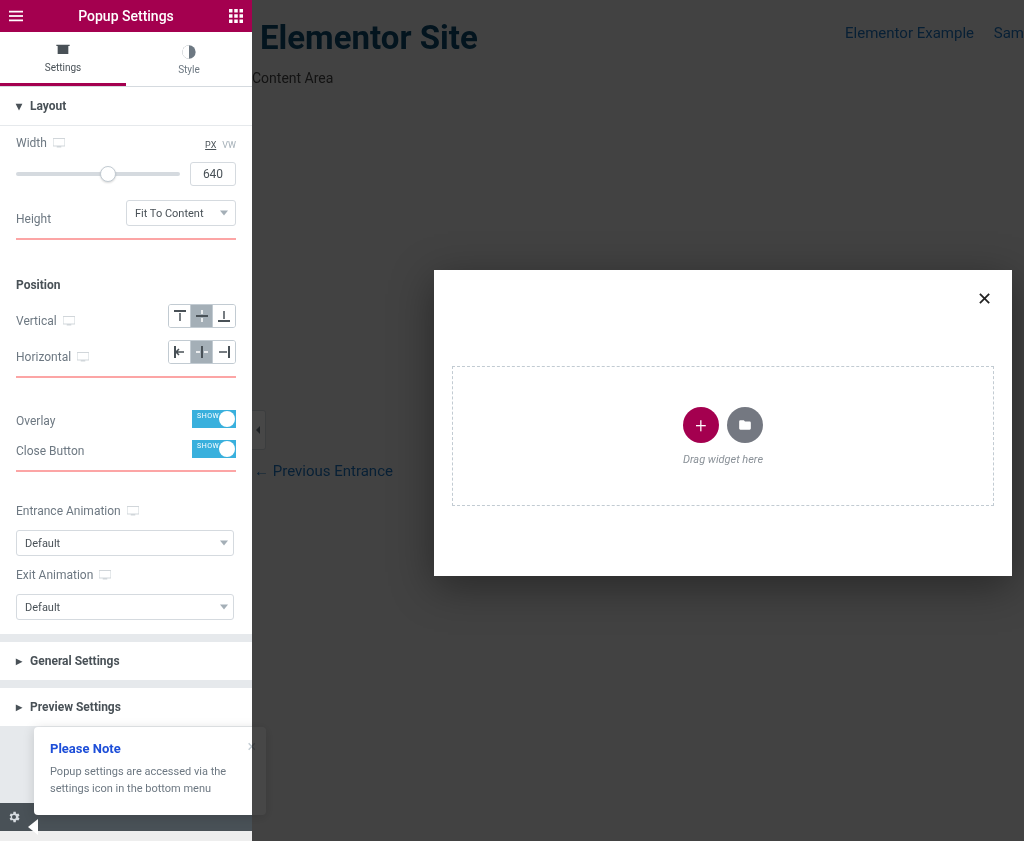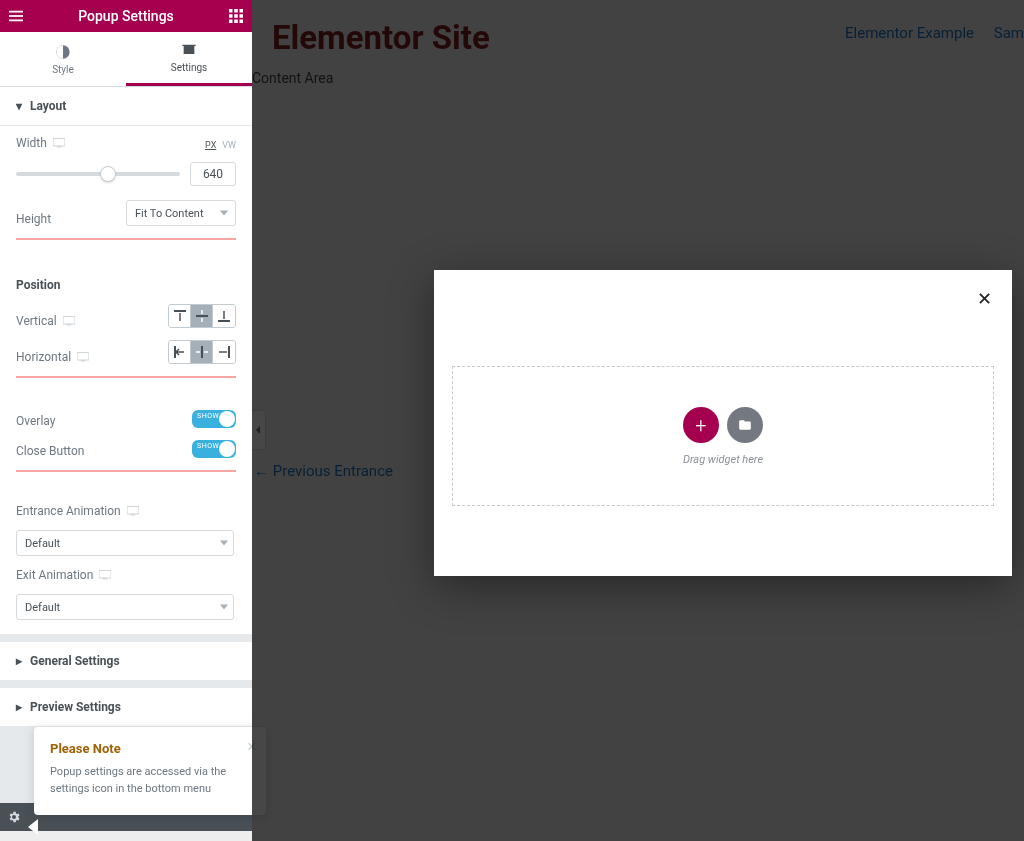--- a/index.html
+++ b/index.html
@@ -44,50 +44,50 @@
 .select.small { width: 110px; }
 
 .subheading { font-size: 12px; font-weight: 700; color: #495157; margin: 6px 0 12px; }
 
 .btn-group { display: flex; border: 1px solid #c2cbd2; border-radius: 3px; overflow: hidden; }
 .btn-group .seg { width: 22px; height: 22px; display: flex; align-items: center; justify-content: center; background: #fff; cursor: pointer; border-right: 1px solid #c2cbd2; }
 .btn-group .seg:last-child { border-right: none; }
 .btn-group .seg.active { background: #a4afb7; }
 .btn-group .seg svg { width: 12px; height: 12px; fill: #495157; }
 
-.toggle { width: 44px; height: 18px; border-radius: 6px; background: #39b0dd; position: relative; cursor: pointer; }
+.toggle { width: 44px; height: 18px; border-radius: 0; background: #39b0dd; position: relative; cursor: pointer; }
 .toggle::after { content: ""; position: absolute; right: 1px; top: 1px; width: 16px; height: 16px; border-radius: 50%; background: #fff; }
 .toggle-label { position: absolute; left: 5px; top: 2px; font-size: 7px; color: #fff; text-transform: uppercase; letter-spacing: .5px; }
 
 .divider-row { border-top: 2px solid #fca5a5; padding-top: 32px; margin-top: 4px; }
 
 .section-collapsed { background: #fff; margin-top: 8px; }
 .section-collapsed .section-header { border-bottom: none; }
 
 
 .bottom-bar { position: absolute; bottom: 0; left: 0; width: 252px; height: 28px; background: #495157; display: flex; align-items: center; }
 .gear { width: 28px; height: 28px; display: flex; align-items: center; justify-content: center; cursor: pointer; }
 .gear svg { fill: #d5dadf; width: 14px; height: 14px; }
 .pointer { position: absolute; left: 28px; bottom: 6px; width: 0; height: 0; border-top: 8px solid transparent; border-bottom: 8px solid transparent; border-right: 10px solid #fff; }
 
 
 .note { position: absolute; left: 34px; bottom: 26px; width: 232px; background: #fff; border-radius: 4px; box-shadow: 0 2px 12px rgba(0,0,0,.15); padding: 14px 16px 18px; }
-.note-title { font-size: 13px; font-weight: 700; color: #a16207; margin-bottom: 8px; }
+.note-title { font-size: 13px; font-weight: 700; color: #1d4ed8; margin-bottom: 8px; }
 .note-text { font-size: 11px; line-height: 1.5; color: #6d7882; }
 .note-close { position: absolute; top: 10px; right: 10px; color: #c2cbd2; cursor: pointer; font-size: 16px; }
 
 
 .collapse-handle { position: absolute; left: 252px; top: 410px; width: 14px; height: 40px; background: #fff; border: 1px solid #d5dadf; border-left: none; border-radius: 0 3px 3px 0; display: flex; align-items: center; justify-content: center; cursor: pointer; }
 .collapse-handle svg { width: 8px; height: 8px; fill: #6d7882; }
 
 
 .canvas { position: absolute; left: 252px; top: 0; right: 0; bottom: 0; }
 .overlay-dim { position: absolute; inset: 0; background: rgba(0,0,0,.72); }
 .site-bg { position: absolute; inset: 0; }
-.site-title { position: absolute; left: 20px; top: 18px; font-size: 33px; font-weight: 700; color: #7f1d1d; }
+.site-title { position: absolute; left: 8px; top: 18px; font-size: 33px; font-weight: 700; color: #0c4a6e; }
 .nav-link { position: absolute; top: 24px; font-size: 15px; color: #1e73be; }
 .nav1 { right: 50px; }
 .nav2 { right: 0; }
 .content-area { position: absolute; left: 0; top: 70px; font-size: 14px; color: #444; }
 .prev-link { position: absolute; left: 2px; top: 462px; font-size: 15px; color: #1e73be; }
 
 .popup { position: absolute; left: 182px; top: 270px; width: 578px; height: 306px; background: #fff; box-shadow: 0 10px 40px rgba(0,0,0,.4); }
 .popup-close { position: absolute; top: 18px; right: 20px; font-size: 18px; color: #222; cursor: pointer; }
 .dropzone { position: absolute; left: 18px; right: 18px; top: 96px; height: 140px; border: 1px dashed #c2cbd2; display: flex; align-items: center; justify-content: center; flex-direction: column; gap: 10px; }
 .dz-buttons { display: flex; gap: 8px; }
@@ -119,32 +119,32 @@
           <rect x="6" y="6" width="4" height="4"></rect>
           <rect x="12" y="6" width="4" height="4"></rect>
           <rect x="0" y="12" width="4" height="4"></rect>
           <rect x="6" y="12" width="4" height="4"></rect>
           <rect x="12" y="12" width="4" height="4"></rect>
         </svg>
     </div>
   </div>
 
   <div class="tabs">
+    <div class="tab active">
+      <svg viewBox="0 0 24 24">
+          <path d="M4 6h16v12H4zM2 4h20v2H2z"></path>
+        </svg>
+      <span>Settings</span>
+    </div>
     <div class="tab">
       <svg viewBox="0 0 24 24">
           <circle cx="12" cy="12" r="10" fill="currentColor"></circle>
           <path fill="#fff" d="M12 2a10 10 0 000 20z"></path>
         </svg>
       <span>Style</span>
-    </div>
-    <div class="tab active">
-      <svg viewBox="0 0 24 24">
-          <path d="M4 6h16v12H4zM2 4h20v2H2z"></path>
-        </svg>
-      <span>Settings</span>
     </div>
   </div>
 
   <div class="panel-scroll">
 
     <div class="section">
       <div class="section-header">
         <span class="caret">▾</span>
         <span>Layout</span>
       </div>

